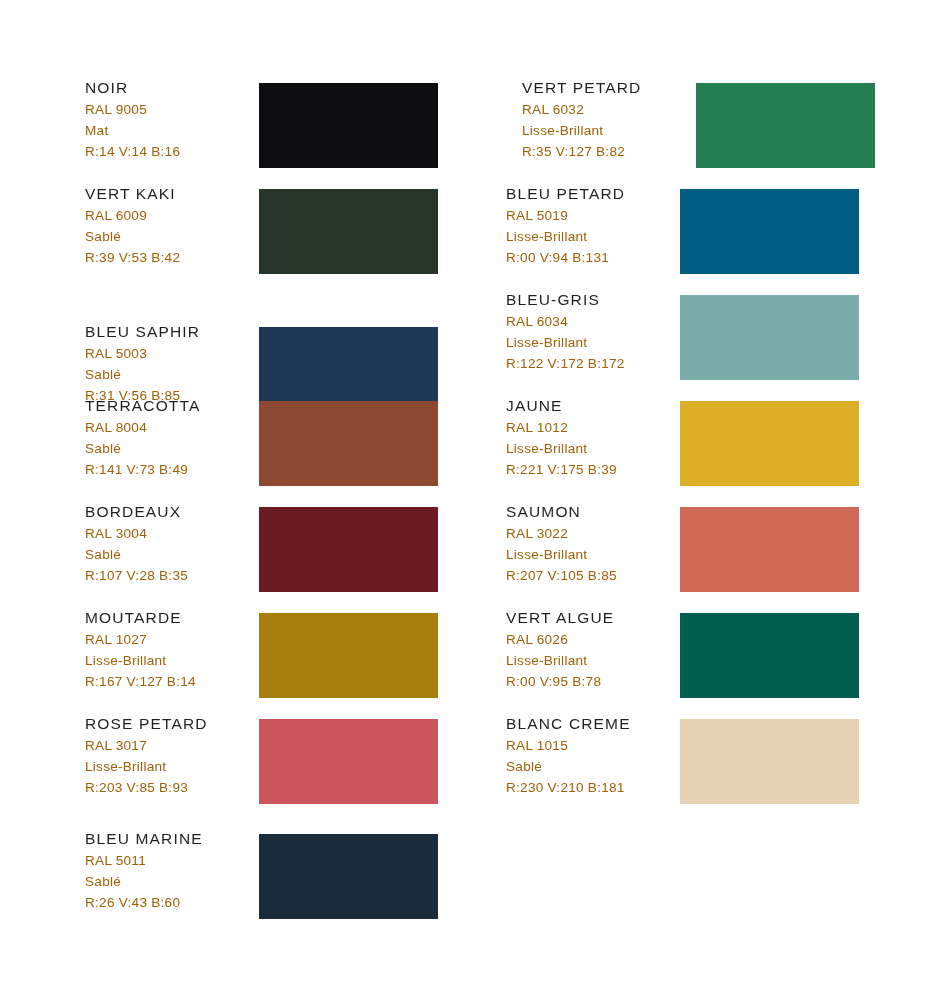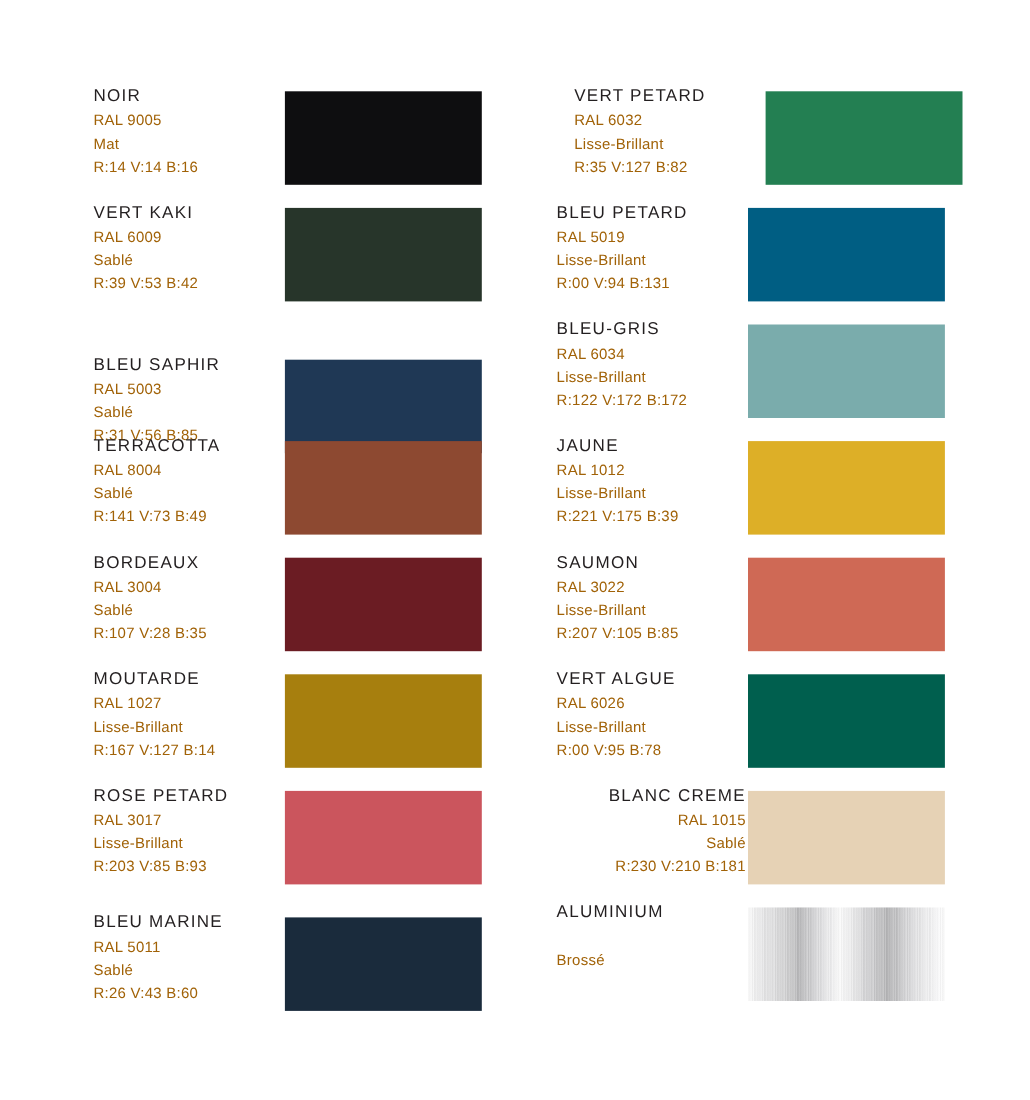--- a/index.html
+++ b/index.html
@@ -238,32 +238,23 @@
       </div>
       <div class="entry col-right" style="top: 608px;">
         <div class="entry-text">
           <p class="swatch-name">VERT ALGUE</p>
           <p class="swatch-line">RAL 6026</p>
           <p class="swatch-line">Lisse-Brillant</p>
           <p class="swatch-line">R:00 V:95 B:78</p>
         </div>
         <div class="swatch" style="background: rgb(0, 95, 78);"></div>
       </div>
-      <div class="entry col-right" style="top: 714px; text-align: right;">
+      <div class="entry col-right" style="top: 714px;">
         <div class="entry-text">
           <p class="swatch-name">BLANC CREME</p>
           <p class="swatch-line">RAL 1015</p>
           <p class="swatch-line">Sablé</p>
           <p class="swatch-line">R:230 V:210 B:181</p>
         </div>
         <div class="swatch" style="background: rgb(230, 210, 181);"></div>
       </div>
-      <div class="entry col-right" style="top: 820px;">
-        <div class="entry-text">
-          <p class="swatch-name">ALUMINIUM</p>
-          <p class="swatch-line spacer-line"></p>
-          <p class="swatch-line">Brossé</p>
-          <p class="swatch-line spacer-line"></p>
-        </div>
-        <div class="swatch brushed"></div>
-      </div>
     </div>
 </div>
 
 </body></html>

